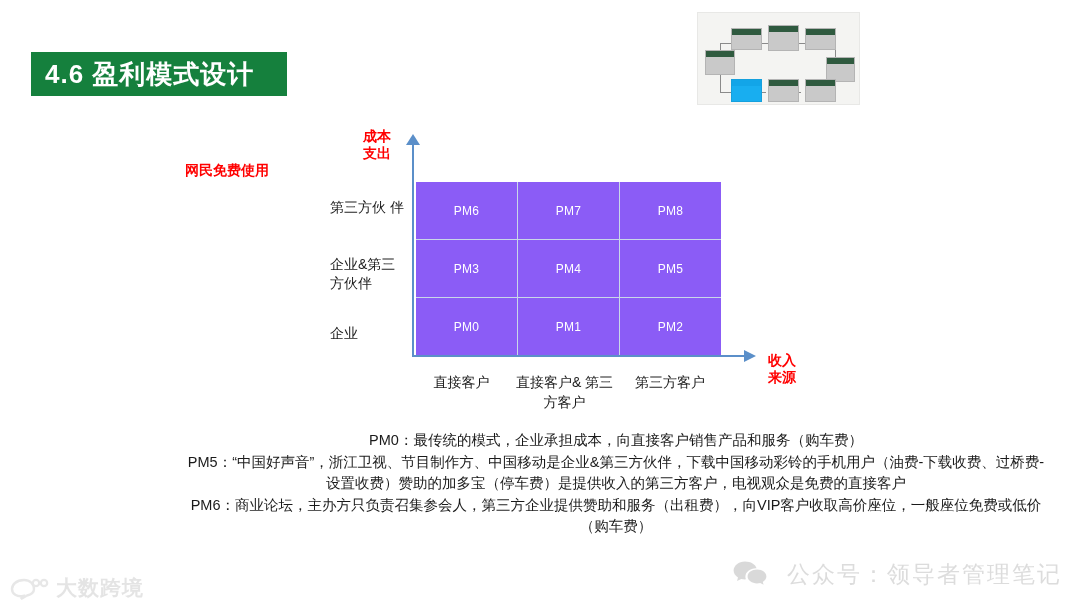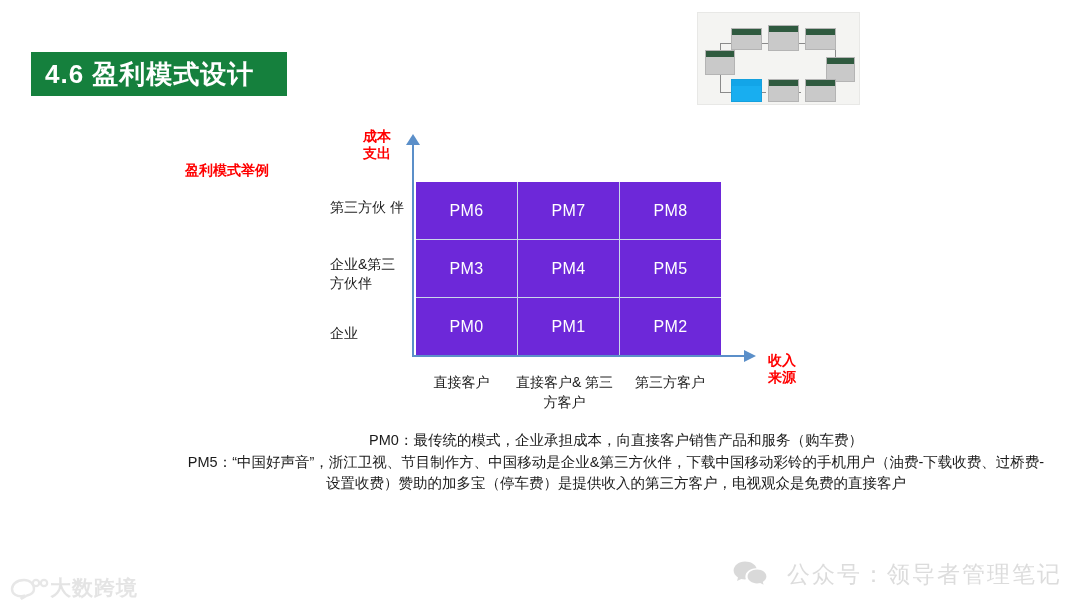--- a/index.html
+++ b/index.html
@@ -145,23 +145,23 @@
     top: 182px;
     width: 305px;
     height: 173px;
     display: grid;
     grid-template-columns: repeat(3, 1fr);
     grid-template-rows: repeat(3, 1fr);
     gap: 1px;
     background: #c9d7e8;
   }
   .cell {
-    background: #6d28d9;
+    background: #8b5cf6;
     color: #ffffff;
-    font-size: 16px;
+    font-size: 12px;
     display: flex;
     align-items: center;
     justify-content: center;
     letter-spacing: 0.3px;
   }
 
   
   .ylabel {
     position: absolute;
     left: 330px;
@@ -204,20 +204,21 @@
     white-space: pre-wrap;
   }
 
   
   #watermark-left {
     position: absolute;
     left: 10px;
     bottom: 6px;
     display: flex;
     align-items: center;
+    gap: 6px;
     opacity: 0.55;
   }
   #watermark-left .wm-logo {
     width: 40px;
     height: 24px;
     position: relative;
   }
   #watermark-left .wm-text {
     font-size: 21px;
     font-weight: bold;
@@ -292,21 +293,21 @@
   <div class="tnode" style="left:70px;top:66px;width:31px;height:23px;">
     <div class="thead"></div>
       <div class="tbody"></div>
   </div>
   <div class="tnode" style="left:107px;top:66px;width:31px;height:23px;">
     <div class="thead"></div>
       <div class="tbody"></div>
   </div>
 </div>
 
-<div id="example-label">盈利模式举例</div>
+<div id="example-label">网民免费使用</div>
 
 <div id="y-axis-title">成本<br>支出</div>
 <div id="x-axis-title">收入<br>来源</div>
 
 <div id="axis-v"></div>
 <div id="axis-v-arrow"></div>
 <div id="axis-h"></div>
 <div id="axis-h-arrow"></div>
 
 <div id="matrix">
@@ -328,20 +329,21 @@
 <div class="ylabel" id="ylabel-2">企业</div>
 
 <div class="xlabel" id="xlabel-0">直接客户</div>
 <div class="xlabel" id="xlabel-1">直接客户&amp;
 第三方客户</div>
 <div class="xlabel" id="xlabel-2">第三方客户</div>
 
 <div id="body-text">
   <p class="para">PM0：最传统的模式，企业承担成本，向直接客户销售产品和服务（购车费）</p>
   <p class="para">PM5：“中国好声音”，浙江卫视、节目制作方、中国移动是企业&amp;第三方伙伴，下载中国移动彩铃的手机用户（油费-下载收费、过桥费-设置收费）赞助的加多宝（停车费）是提供收入的第三方客户，电视观众是免费的直接客户</p>
+  <p class="para">PM6：商业论坛，主办方只负责召集参会人，第三方企业提供赞助和服务（出租费），向VIP客户收取高价座位，一般座位免费或低价（购车费）</p>
 </div>
 
 <div id="watermark-left">
   <span class="wm-logo">
     <svg width="40" height="24" viewBox="0 0 40 24" aria-hidden="true">
       <path d="M14 4 C6 4 2 9 2 13 C2 18 7 21 13 20 L11 23 L17 19.5 C21 18.5 24 16 24 13 C24 8 20 4 14 4 Z" fill="none" stroke="#d4d4d4" stroke-width="2.4"></path>
       <circle cx="26" cy="7" r="3.2" fill="none" stroke="#d4d4d4" stroke-width="2.2"></circle>
       <circle cx="34" cy="7" r="3.2" fill="none" stroke="#d4d4d4" stroke-width="2.2"></circle>
     </svg>
   </span>

